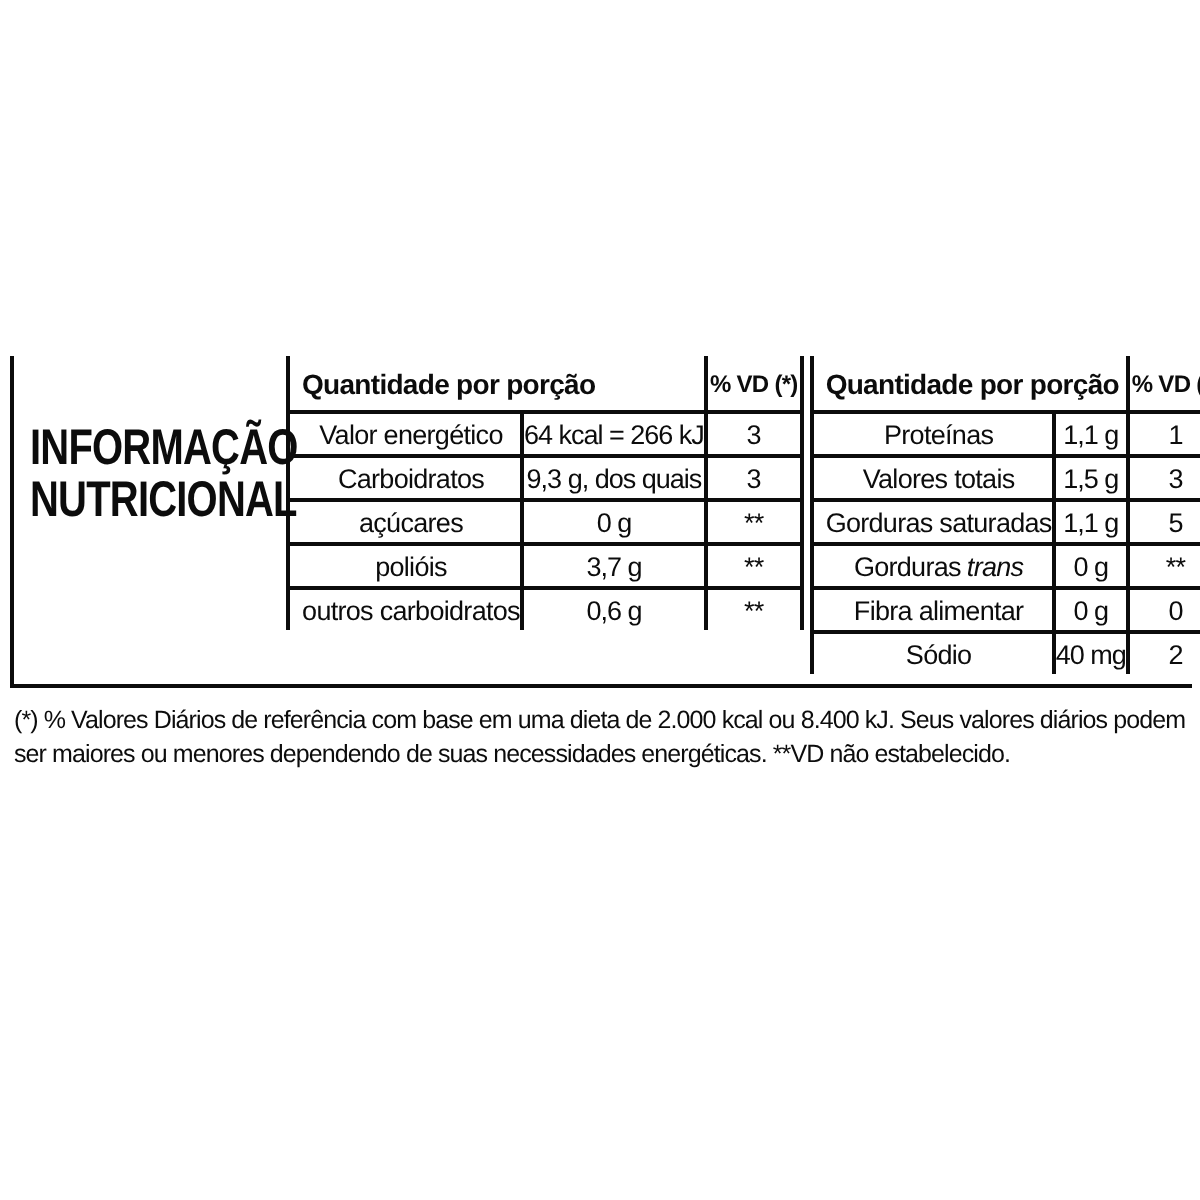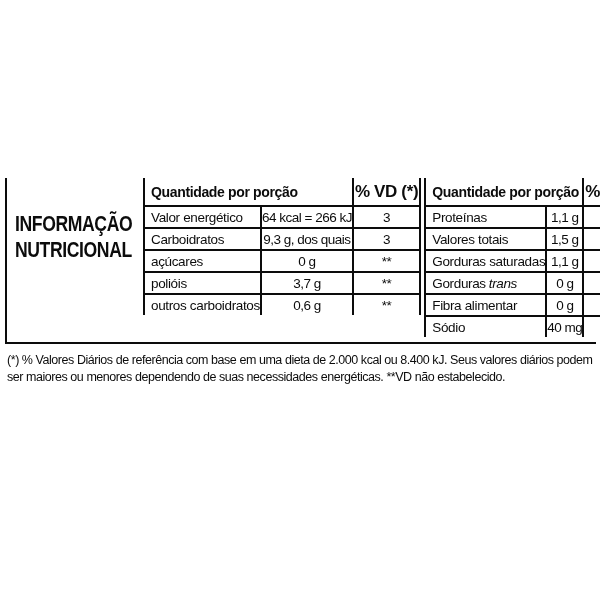--- a/index.html
+++ b/index.html
@@ -11,33 +11,33 @@
     position:absolute;left:5px;top:178px;width:591px;height:166px;
     display:flex;align-items:flex-start;box-sizing:border-box;
     border-left:2.5px solid #0c0c0c;border-bottom:2.5px solid #0c0c0c;
   }
   .title-cell{
     width:136px;flex:none;box-sizing:border-box;
     padding:33px 0 0 8px;
   }
   .condense{display:inline-block;transform:scaleX(0.8);transform-origin:0 0;white-space:nowrap;}
   .condense2{display:inline-block;transform:scaleX(0.88);transform-origin:0 0;white-space:nowrap;}
-  .big-title{font-size:22px;line-height:26px;font-weight:bold;letter-spacing:-0.5px;text-decoration:underline;}
+  .big-title{font-size:25px;line-height:26px;font-weight:bold;letter-spacing:-0.5px;text-decoration:underline;}
   .portion{margin-top:12px;font-size:17px;line-height:21px;font-weight:bold;letter-spacing:-0.3px;}
   table{border-collapse:collapse;table-layout:fixed;flex:none;}
   td{
     border:2.5px solid #0c0c0c;padding:0;height:20px;
     font-size:13.5px;letter-spacing:-0.35px;white-space:nowrap;overflow:hidden;
     color:#0c0c0c;vertical-align:middle;margin-left:20px;
   }
   tr.hdr td{border-top:none;height:27px;font-weight:bold;}
   tr:last-child td{border-bottom:none;}
-  td.name{text-align:left;padding-left:6px;}
+  td.name{text-align:center;padding-left:6px;}
   td.qhdr{text-align:left;padding-left:6px;font-size:14px;}
-  td.vdhdr{text-align:center;font-size:17px;padding:0 1px;}
+  td.vdhdr{text-align:center;font-size:12px;padding:0 1px;}
   td.val{text-align:center;letter-spacing:-0.5px;}
   td.vd{text-align:center;}
   .gap{width:3px;flex:none;height:100%;}
   .it{font-style:italic;}
   .sp{margin-right:3px;}
   .footnote{
     position:absolute;left:7px;top:352px;width:589px;
     font-size:12.5px;line-height:16.5px;letter-spacing:-0.45px;color:#0c0c0c;
   }
 </style>

